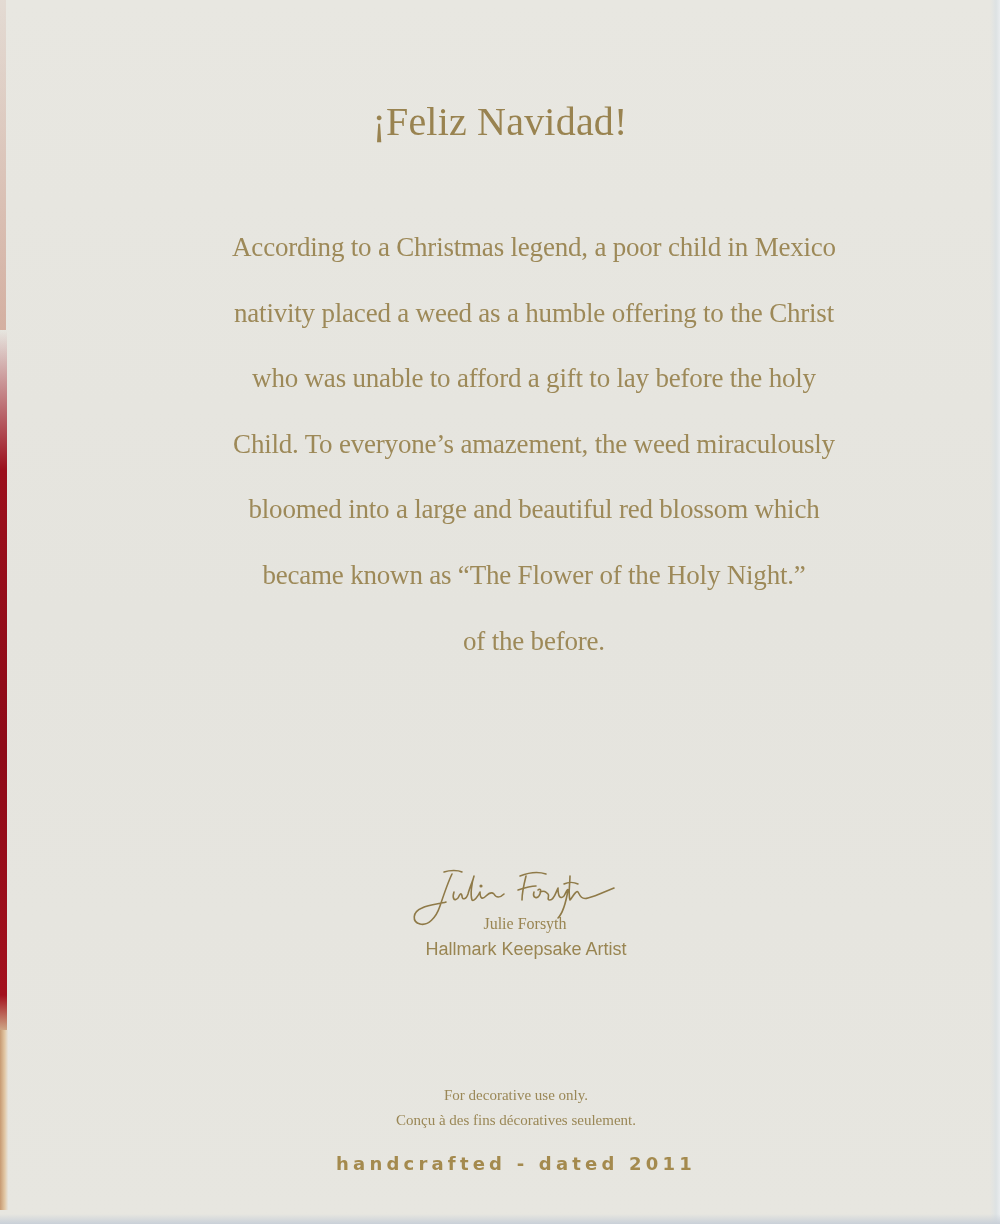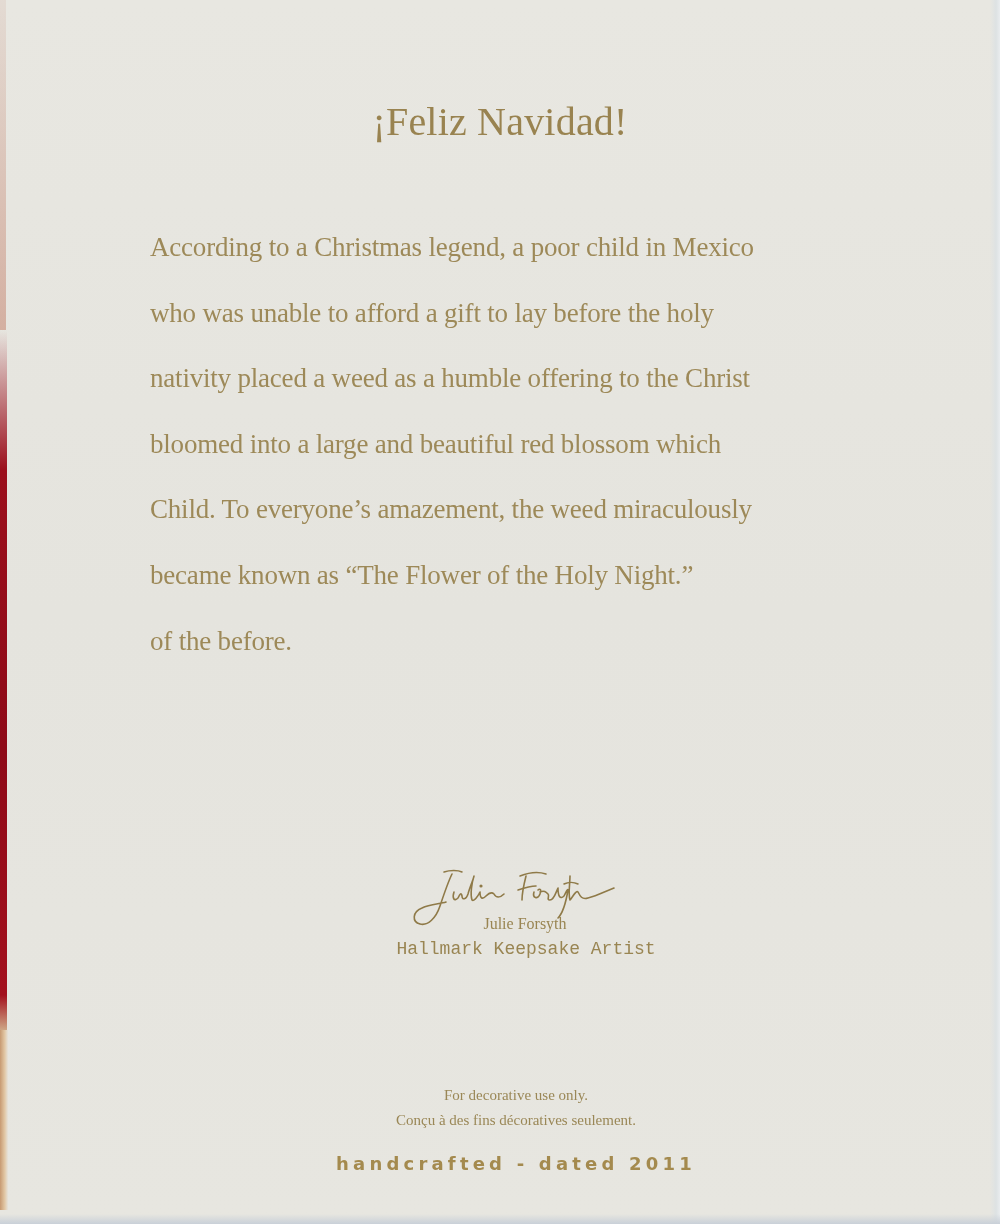--- a/index.html
+++ b/index.html
@@ -67,26 +67,27 @@
       left: 0;
       width: 1000px;
       text-align: center;
       font-family: "Liberation Serif", "DejaVu Serif", serif;
       font-size: 40px;
       letter-spacing: 0.2px;
       color: #998350;
     }
     .body-text {
       position: absolute;
-      left: 150px;
+      left: 174px;
       top: 222px;
       width: 720px;
       font-family: "Liberation Serif", "DejaVu Serif", serif;
       font-size: 27px;
       color: #9d8958;
+      text-align: center;
     }
     .body-line {
       height: 65.6px;
       line-height: 50px;
       white-space: nowrap;
       letter-spacing: -0.2px;
     }
     .signature-block {
       position: absolute;
       left: 380px;
@@ -110,21 +111,21 @@
       font-family: "Liberation Serif", "DejaVu Serif", serif;
       font-size: 16px;
       color: #998552;
     }
     .sig-title {
       position: absolute;
       left: 0;
       top: 77px;
       width: 292px;
       text-align: center;
-      font-family: Liberation Mono, monospace;
+      font-family: Liberation Sans, sans-serif;
       font-size: 18px;
       color: #998552;
     }
     .disclaimer {
       position: absolute;
       left: 0;
       width: 1032px;
       text-align: center;
       font-family: "Liberation Serif", "DejaVu Serif", serif;
       font-size: 15px;
@@ -152,24 +153,24 @@
   <div class="left-edge-fade"></div>
   <div class="left-edge-red"></div>
   <div class="left-edge-tan"></div>
   <div class="right-edge"></div>
   <div class="bottom-edge"></div>
 
   <h1 class="title" style="margin:0;font-weight:normal;font-family:Liberation Serif, serif;">¡Feliz Navidad!</h1>
 
   <div class="body-text">
     <div class="body-line">According to a Christmas legend, a poor child in Mexico</div>
+    <div class="body-line">nativity placed a weed as a humble offering to the Christ</div>
     <div class="body-line">who was unable to afford a gift to lay before the holy</div>
-    <div class="body-line">nativity placed a weed as a humble offering to the Christ</div>
+    <div class="body-line">Child. To everyone’s amazement, the weed miraculously</div>
     <div class="body-line">bloomed into a large and beautiful red blossom which</div>
-    <div class="body-line">Child. To everyone’s amazement, the weed miraculously</div>
     <div class="body-line">became known as “The Flower of the Holy Night.”</div>
     <div class="body-line">of the before.</div>
   </div>
 
   <div class="signature-block">
     <svg class="signature-svg" viewBox="0 0 240 70">
       <g fill="none" stroke="#8f7a48" stroke-width="1.6" stroke-linecap="round" stroke-linejoin="round">
 
         <path d="M52 12 C 48 20, 44 32, 40 44 C 36 56, 28 64, 20 62 C 12 60, 12 50, 22 46 C 30 42, 40 42, 46 40"></path>
         <path d="M44 10 C 50 8, 58 8, 62 10"></path>

